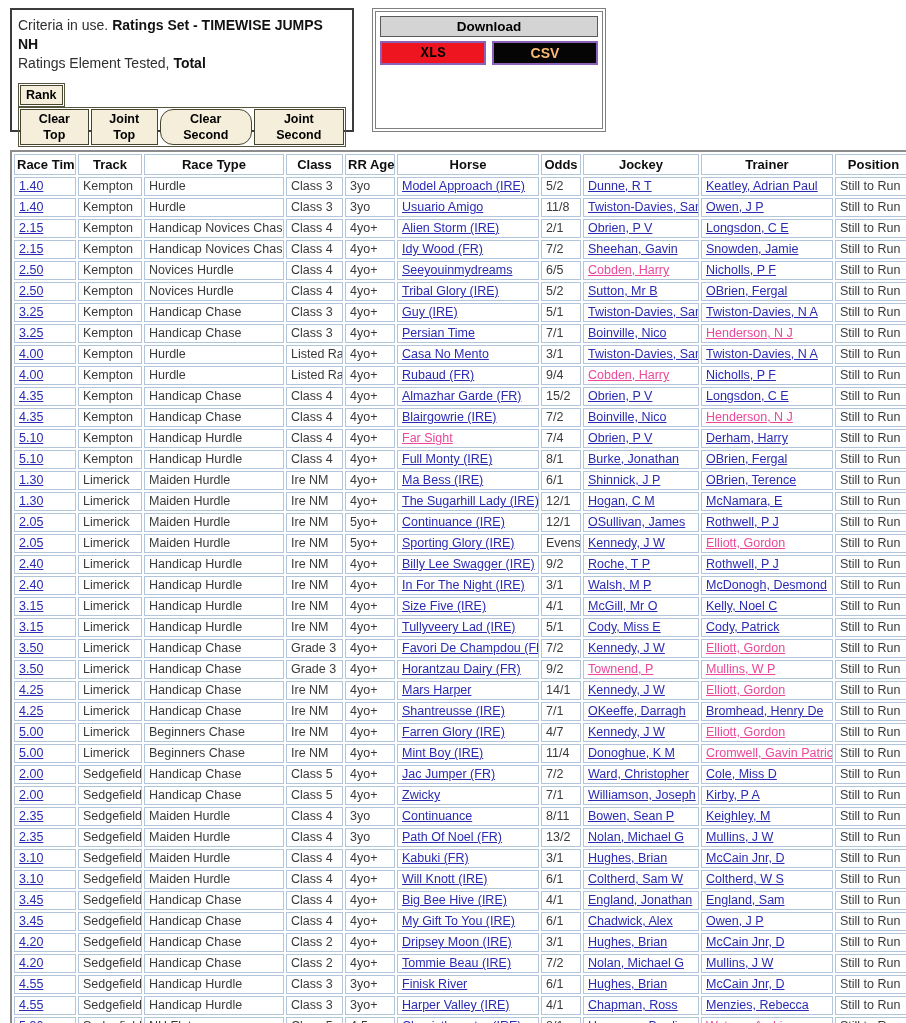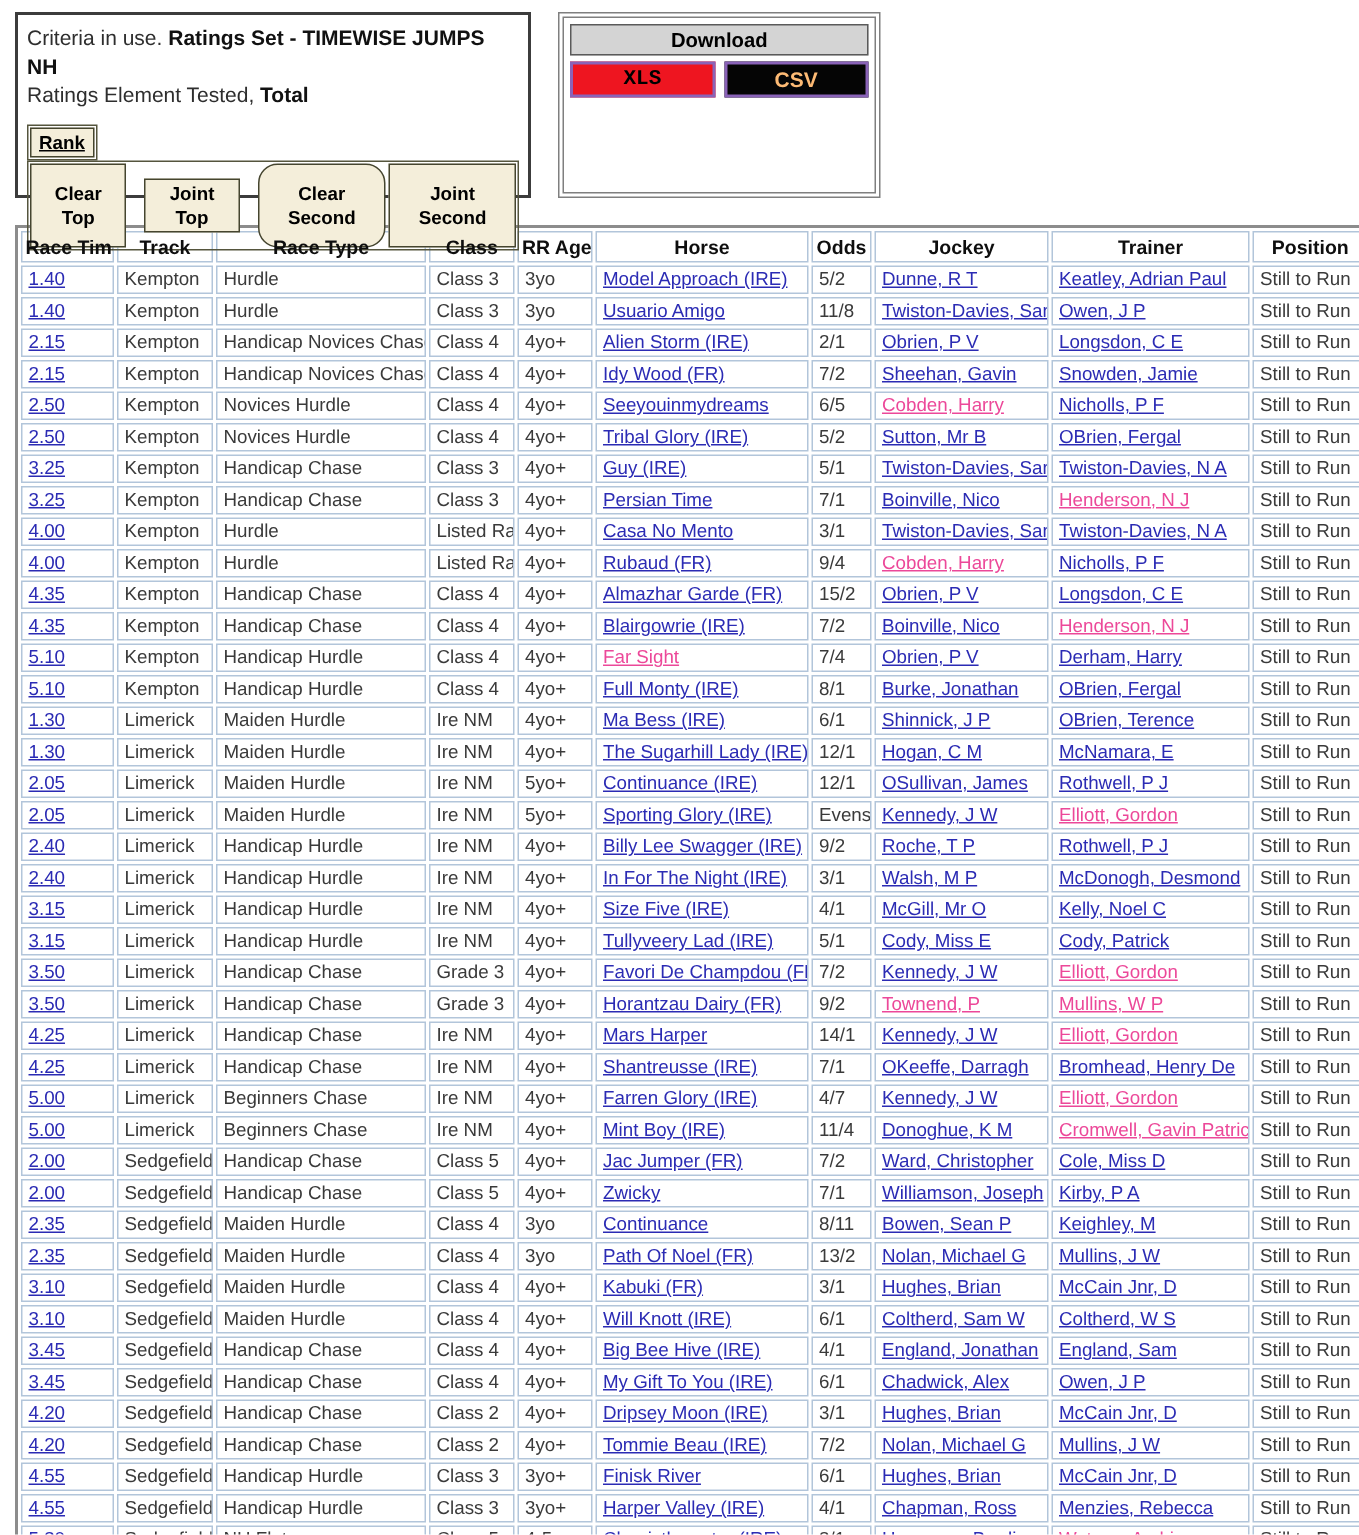--- a/index.html
+++ b/index.html
@@ -13,21 +13,21 @@
   .criteria-text { font-size:14px; line-height:19px; color:#2e2e2e; }
   .criteria-text b { color:#111; }
   .rank-row { margin-top:10px; }
   .btns-row { margin-top:auto; display:inline-flex; align-self:flex-start;
               border:1px solid #55553d; padding:1px; gap:2px; }
   .ui-btn { background:#f4eeda; border:1px solid #45452f; color:#000;
             font-family:"Liberation Sans",sans-serif; font-weight:bold; font-size:12.5px;
             padding:1px 5px; line-height:16px; cursor:pointer; }
   .rank-wrap { display:inline-flex; border:1px solid #55553d; padding:1px; }
 
-  .download-box { width:215px; border:1px solid #7f7f7f; box-sizing:border-box; padding:2px; }
+  .download-box { width:234px; border:1px solid #7f7f7f; box-sizing:border-box; padding:2px; }
   .download-inner { border:1px solid #7f7f7f; height:100%; box-sizing:border-box; padding:4px 4px; }
   .download-head { background:#d4d4d4; border:1px solid #5a5a5a; text-align:center;
                    font-weight:bold; font-size:13.5px; color:#000; padding:2px 0; }
   .dl-btn-row { display:flex; gap:6px; margin-top:4px; }
   .dl-btn { flex:1; text-align:center; font-weight:bold; font-size:14px;
             padding:2px 0; border:2px solid #8a63b8; cursor:pointer; }
 
   
   table.races { border-collapse:separate; border-spacing:2px; table-layout:fixed;
                 width:886px; border:2px solid #8c8c8c; background:#fff; }
@@ -45,26 +45,26 @@
 
   <div class="topbar">
 
     <div class="criteria-box">
       <div class="criteria-text">
         <span>Criteria in use. </span><b>Ratings Set - TIMEWISE JUMPS NH</b><br>
         <span>Ratings Element Tested, </span><b>Total</b>
       </div>
       <div class="rank-row">
         <span class="rank-wrap">
-            <button class="ui-btn" style="margin:0;text-decoration:underline;">Rank</button>
+            <button class="ui-btn" style="margin:0;">Rank</button>
           </span>
       </div>
       <div class="btns-row">
         <button class="ui-btn" style="margin:0;">Clear Top</button>
-        <button class="ui-btn" style="margin:10px;">Joint Top</button>
+        <button class="ui-btn" style="margin:0;">Joint Top</button>
         <button class="ui-btn" style="margin:0;border-radius:13px;">Clear Second</button>
         <button class="ui-btn" style="margin:0;">Joint Second</button>
       </div>
     </div>
 
     <div class="download-box">
       <div class="download-inner">
         <div class="download-head">Download</div>
         <div class="dl-btn-row">
           <div class="dl-btn" id="xls-btn" style="background: rgb(238, 21, 32); color: rgb(0, 0, 0); border-color: rgb(138, 99, 184); font-family: Liberation Mono, monospace;">XLS</div>

